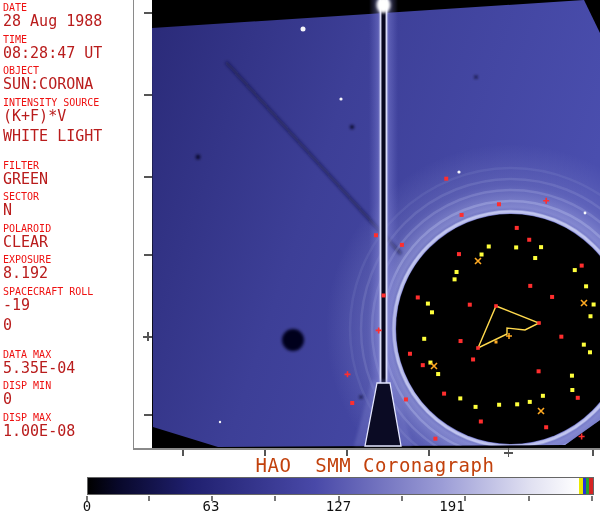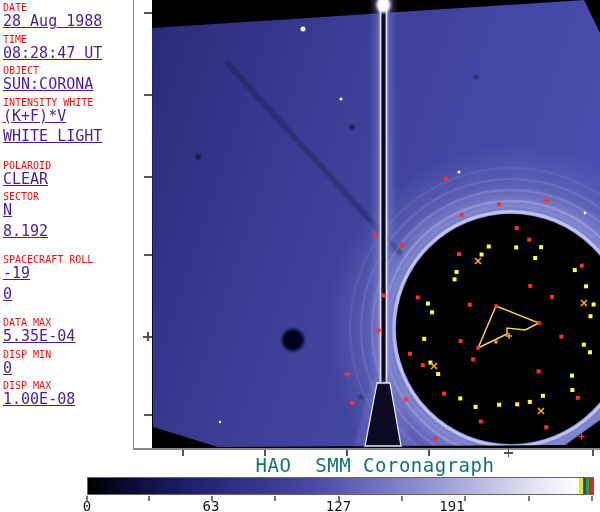--- a/index.html
+++ b/index.html
@@ -2,27 +2,27 @@
 <html><head>
 <meta charset="utf-8">
 <style>
   html,body{margin:0;padding:0;}
   body{width:600px;height:512px;position:relative;background:#ffffff;overflow:hidden;
        font-family:"DejaVu Sans Mono",monospace;}
   #root{position:absolute;inset:0;}
   .sidebar{position:absolute;left:0;top:0;width:130px;padding:2px 0 0 3px;}
   .field{height:31.5px;overflow:visible;}
   .flabel{font-size:10px;line-height:11px;color:#ee1111;white-space:pre;letter-spacing:0;}
-  .fvalue{font-size:15px;line-height:17px;color:#4c1d95;white-space:pre;text-decoration:underline;}
+  .fvalue{font-size:15px;line-height:17px;color:#b91c1c;white-space:pre;}
   .vline{position:absolute;left:133px;top:0;width:1px;height:449px;background:#8a8a8a;}
   .hline{position:absolute;left:133px;top:448px;width:467px;height:1.5px;background:#8a8a8a;}
   #image-area{position:absolute;left:152px;top:0;width:448px;height:448px;background:#000;}
   #scene{display:block;background:#000;}
   .title{position:absolute;left:150px;right:0;top:455px;text-align:center;
-         font-size:19px;line-height:20px;letter-spacing:.5px;color:#0f766e;white-space:pre;}
+         font-size:19px;line-height:20px;letter-spacing:.5px;color:#c2410c;white-space:pre;}
   #cbar{position:absolute;left:87px;top:477px;width:505px;height:16px;border:1px solid #666;}
   .cb-tick{position:absolute;top:496px;width:2px;height:5px;background:#777;}
   .cb-label{position:absolute;top:499px;font-size:14px;line-height:14px;color:#111;transform:translateX(-50%);white-space:pre;}
   .ax-tick-l{position:absolute;left:144px;width:8px;height:2px;background:#555;}
   .ax-tick-b{position:absolute;width:2px;height:6px;background:#555;top:450px;}
   .ax-plus-h{position:absolute;height:1.5px;width:9px;background:#555;}
   .ax-plus-v{position:absolute;width:1.5px;height:9px;background:#555;}
 </style>
 </head>
 <body>
@@ -36,35 +36,40 @@
     </div>
     <div class="field">
       <div class="flabel">TIME</div>
       <div class="fvalue">08:28:47 UT</div>
     </div>
     <div class="field">
       <div class="flabel">OBJECT</div>
       <div class="fvalue">SUN:CORONA</div>
     </div>
     <div class="field">
-      <div class="flabel">INTENSITY WHITE</div>
+      <div class="flabel">INTENSITY SOURCE</div>
       <div class="fvalue">(K+F)*V</div>
     </div>
     <div class="field">
       <div class="fvalue">WHITE LIGHT</div>
+    </div>
+    <div class="field">
+      <div class="flabel">FILTER</div>
+      <div class="fvalue">GREEN</div>
+    </div>
+    <div class="field">
+      <div class="flabel">SECTOR</div>
+      <div class="fvalue">N</div>
     </div>
     <div class="field">
       <div class="flabel">POLAROID</div>
       <div class="fvalue">CLEAR</div>
     </div>
     <div class="field">
-      <div class="flabel">SECTOR</div>
-      <div class="fvalue">N</div>
-    </div>
-    <div class="field">
+      <div class="flabel">EXPOSURE</div>
       <div class="fvalue">8.192</div>
     </div>
     <div class="field">
       <div class="flabel">SPACECRAFT ROLL</div>
       <div class="fvalue">-19</div>
     </div>
     <div class="field">
       <div class="fvalue">0</div>
     </div>
     <div class="field">

